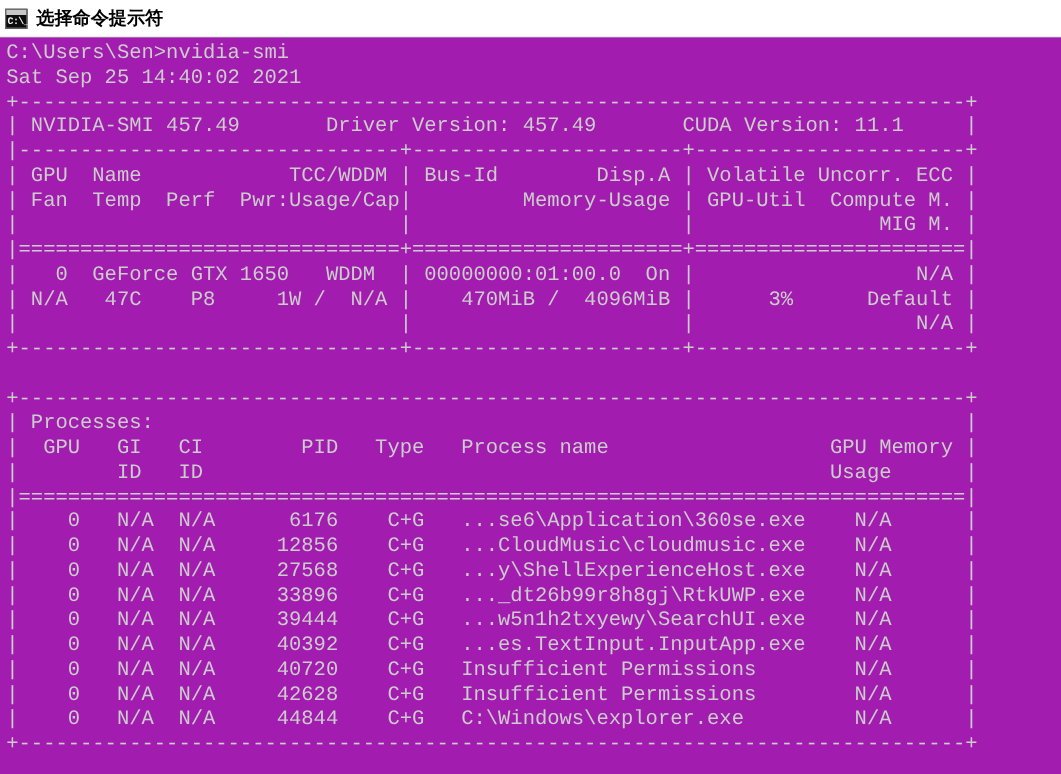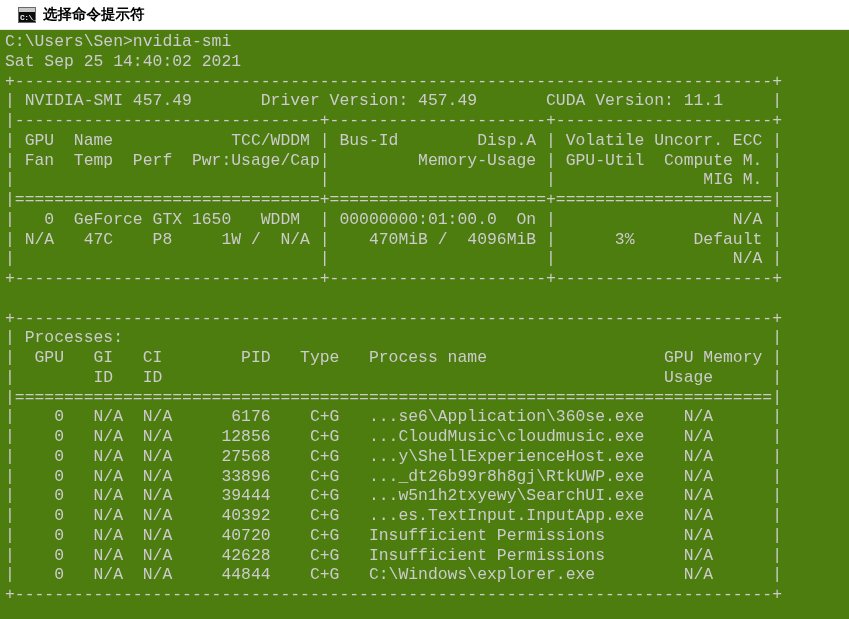--- a/index.html
+++ b/index.html
@@ -13,21 +13,21 @@
     overflow: hidden;
     font-family: "Liberation Mono", "DejaVu Sans Mono", monospace;
   }
 
   
   #titlebar {
     height: 30px;
     background: #ffffff;
     display: flex;
     align-items: center;
-    padding-left: 18px;
+    padding-left: 4px;
     box-sizing: border-box;
     border-bottom: 1px solid #e8e8e8;
   }
   #cmd-icon {
     width: 18px;
     height: 16px;
     background: #0c0c0c;
     border: 1px solid #6a6a6a;
     box-sizing: border-box;
     position: relative;
@@ -59,21 +59,21 @@
     color: #000000;
     white-space: nowrap;
     font-weight: bold;
   }
 
   
   #console {
     position: relative;
     width: 849px;
     height: 589px;
-    background: #4d7c0f;
+    background: #a21caf;
     overflow: hidden;
   }
   #console-text {
     position: absolute;
     left: 5px;
     top: 2px;
     margin: 0;
     padding: 0;
     font-family: "Liberation Mono", "DejaVu Sans Mono", monospace;
     font-size: 16.4px;

